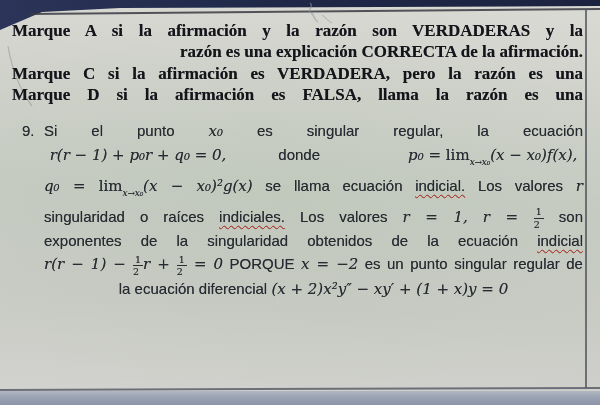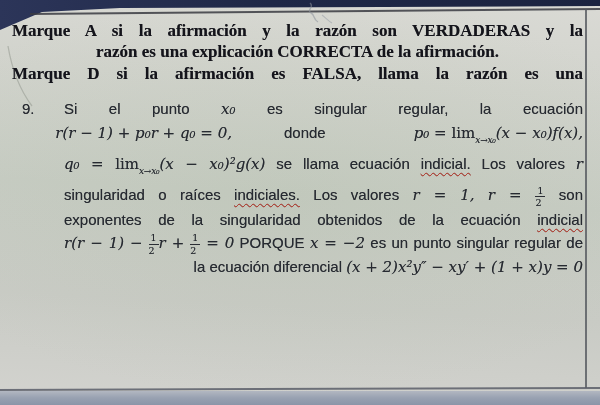--- a/index.html
+++ b/index.html
@@ -40,31 +40,31 @@
   .scribble{position:absolute;left:296px;top:0;opacity:.55;}
   .corner-shadow{position:absolute;left:2px;top:42px;opacity:.5;}
 
   .content{
     position:absolute;left:12px;top:20px;width:571px;color:#16161c;
     text-shadow:0 0 .5px rgba(25,25,32,.55);
   }
   .iline{
     font-family:"Liberation Serif",serif;font-weight:700;
     font-size:17px;line-height:21.4px;color:#14141b;
-    text-align:center;white-space:nowrap;
+    text-align:right;white-space:nowrap;
   }
   .iline.just{white-space:normal;text-align:justify;text-align-last:justify;}
 
   .question{display:flex;margin-top:13px;padding-left:10px;}
   .qnum{width:22px;flex:0 0 22px;font-size:15px;line-height:23px;color:#262a31;}
   .qbody{flex:1;min-width:0;}
   .qline{
-    font-size:15px;line-height:23px;color:#262a31;text-align:right;
+    font-size:15px;line-height:23px;color:#262a31;text-align:center;
   }
-  .qline.just{text-align:justify;text-align-last:justify;margin-left:20px;}
+  .qline.just{text-align:justify;text-align-last:justify;}
   .qline.nowrap{white-space:nowrap;overflow:hidden;}
   .seg-m,.seg-s{font-family:"DejaVu Serif","DejaVu Sans",serif;font-style:italic;}
   .seg-u{font-family:"DejaVu Serif","DejaVu Sans",serif;font-style:normal;}
   .seg-s{font-size:9px;vertical-align:-5px;letter-spacing:-.2px;}
   .seg-r{
     text-decoration-line:underline;text-decoration-style:wavy;
     text-decoration-color:var(--red,#c0392b);text-decoration-thickness:1px;
     text-underline-offset:3px;
   }
   .frac{
@@ -92,20 +92,21 @@
     <path d="M26,15 c3,2 6,6 10,8" fill="none" stroke="#9aa0a8" stroke-width="1.1"></path>
   </svg>
   <svg class="corner-shadow" width="40" height="70" viewBox="0 0 40 70">
     <path d="M6,4 Q12,40 30,64" fill="none" stroke="#8f948b" stroke-width="1.3"></path>
   </svg>
 
   <div class="content">
     <div class="instructions">
       <div class="iline just">Marque A si la afirmación y la razón son VERDADERAS y la</div>
       <div class="iline">razón es una explicación CORRECTA de la afirmación.</div>
+      <div class="iline just">Marque C si la afirmación es VERDADERA, pero la razón es una</div>
       <div class="iline just">Marque D si la afirmación es FALSA, llama la razón es una</div>
     </div>
 
     <div class="question">
       <div class="qnum">9.</div>
       <div class="qbody">
           <div class="qline just"><span class="seg-n">Si el punto </span><span class="seg-m">x₀</span><span class="seg-n"> es singular regular, la ecuación</span></div>
           <div class="qline nowrap"><span class="seg-m">r(r − 1) + p₀r + q₀ = 0,</span><span class="gapseg" style="width: 52px;"></span><span class="seg-n">donde</span><span class="gapseg" style="width: 88px;"></span><span class="seg-m">p₀ = </span><span class="seg-u">lim</span><span class="seg-s">x→x₀</span><span class="seg-m">(x − x₀)f(x),</span></div>
           <div class="qline just"><span class="seg-m">q₀ = </span><span class="seg-u">lim</span><span class="seg-s">x→x₀</span><span class="seg-m">(x − x₀)²g(x)</span><span class="seg-n"> se llama ecuación </span><span class="seg-r">indicial.</span><span class="seg-n"> Los valores </span><span class="seg-m">r</span></div>
           <div class="qline just"><span class="seg-n">singularidad o raíces </span><span class="seg-r">indiciales.</span><span class="seg-n"> Los valores </span><span class="seg-m">r = 1,</span><span class="seg-n"> </span><span class="seg-m">r = </span><span class="frac"><span class="num">1</span><span class="den">2</span></span><span class="seg-n"> son</span></div>

